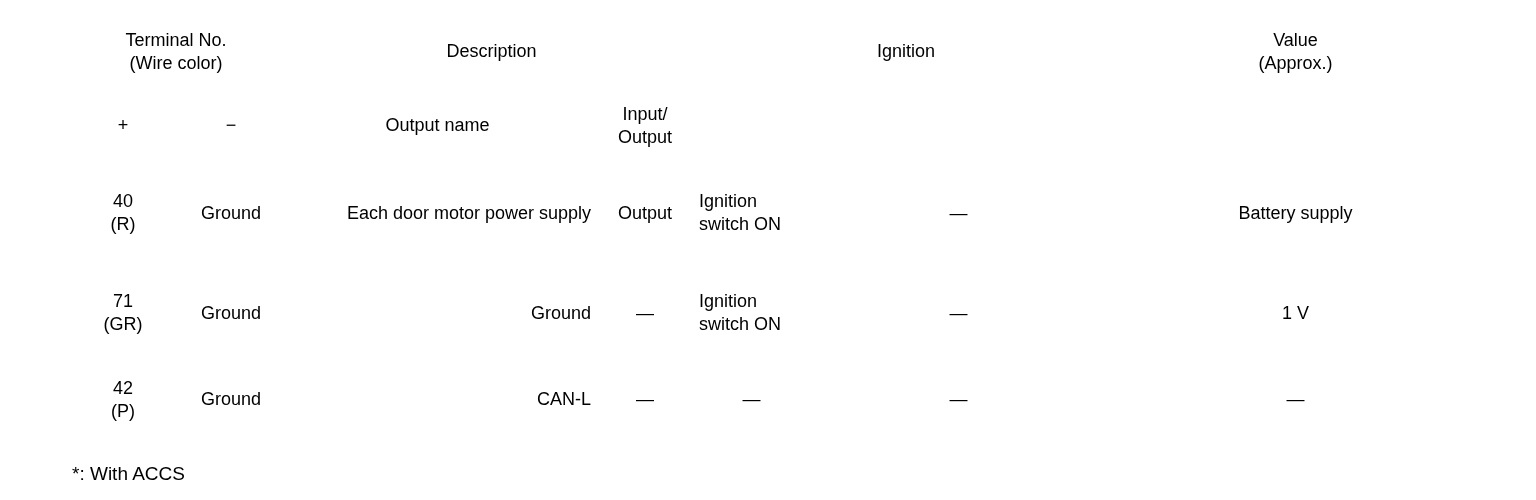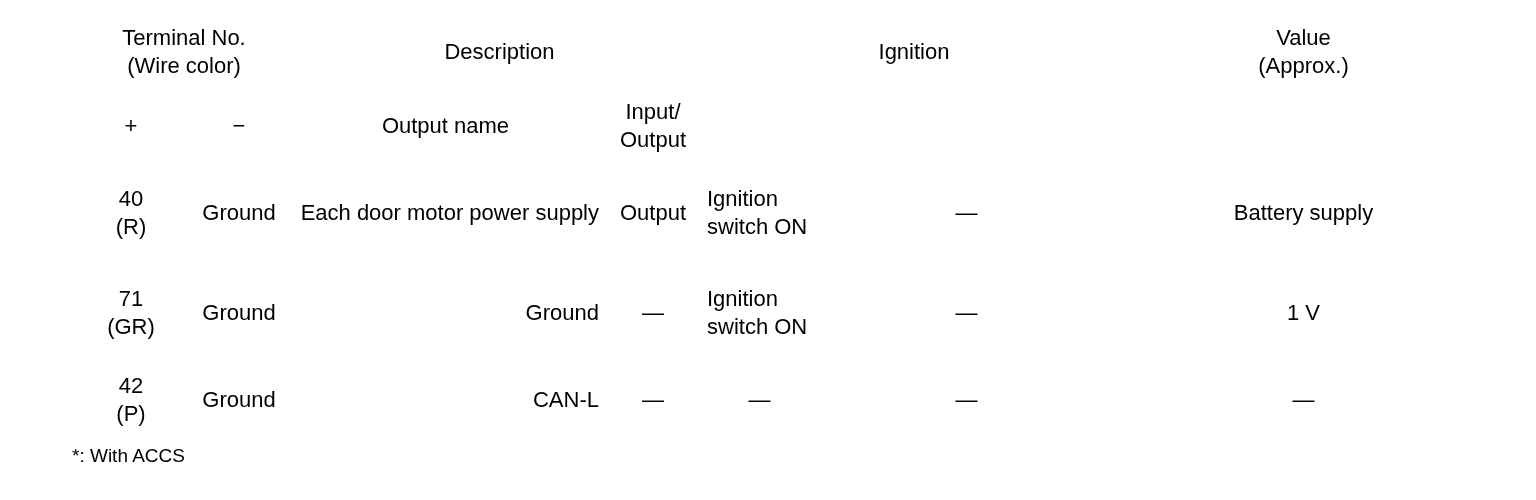--- a/index.html
+++ b/index.html
@@ -18,26 +18,26 @@
 
   #page {
     position: relative;
     width: 1536px;
     height: 500px;
   }
 
   
   .spec-table {
     position: absolute;
-    left: 76px;
+    left: 68px;
     top: 14px;
     width: 1410px;
     border-collapse: collapse;
     table-layout: fixed;
-    font-size: 22px;
+    font-size: 18px;
     line-height: 1.26;
   }
 
   .spec-table td,
   .spec-table th {
     border: none;
     padding: 0;
     vertical-align: middle;
     font-weight: normal;
     background: #ffffff;
@@ -72,21 +72,21 @@
 
   .two-line { white-space: pre-line; }
 
   
   .dash { text-align: center; letter-spacing: 0; }
 
   
   .footnote {
     position: absolute;
     left: 72px;
-    top: 444px;
+    top: 462px;
     font-size: 19px;
     line-height: 1.3;
     white-space: nowrap;
   }
 </style>
 </head>
 <body>
 
 <div id="page">
 

